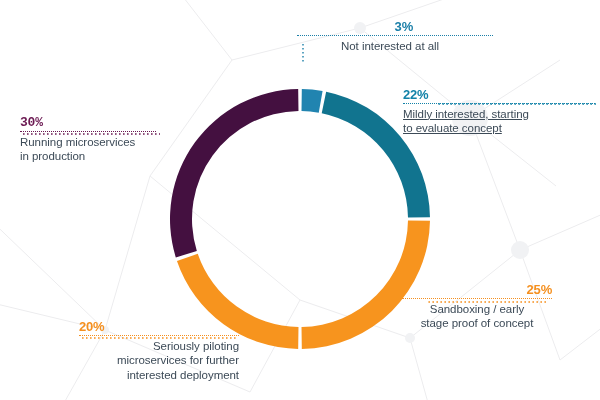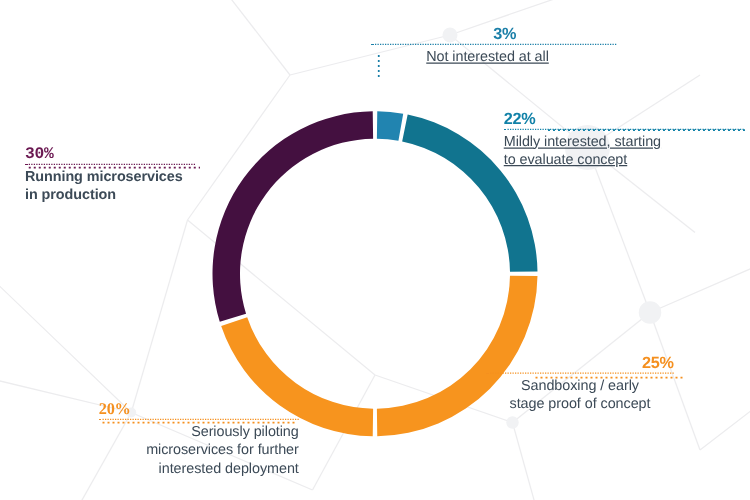--- a/index.html
+++ b/index.html
@@ -69,57 +69,57 @@
   }
 
   
   #co-notinterested {
     left: 297px; top: 20px;
     width: 196px;
     color: #1b7fa8;
     text-align: left;
   }
   #co-notinterested .pct { text-align: right; padding-right: 80px; }
-  #co-notinterested .desc { text-align: left; padding-left: 44px; text-decoration: underline; }
+  #co-notinterested .desc { text-align: left; padding-left: 44px; }
 
   #co-mildly {
     left: 403px; top: 88px;
     width: 192px;
     color: #1282a8;
     text-align: right;
   }
   #co-mildly .pct { text-align: left; }
   #co-mildly .desc { text-align: left; text-decoration: underline; }
 
   #co-sandboxing {
-    left: 389px; top: 283px;
+    left: 402px; top: 283px;
     width: 150px;
     color: #f5901f;
     text-align: right;
   }
   #co-sandboxing .pct { text-align: right; }
   #co-sandboxing .desc { text-align: center; color:#3c4a57; }
 
   #co-piloting {
     left: 79px; top: 320px;
     width: 160px;
     color: #f5901f;
     text-align: left;
   }
-  #co-piloting .pct { text-align: left; font-family: Liberation Serif, serif; }
+  #co-piloting .pct { text-align: left; }
   #co-piloting .desc { text-align: right; }
 
   #co-running {
     left: 20px; top: 116px;
     width: 136px;
     color: #6b1952;
     text-align: left;
   }
   #co-running .pct { text-align: left; font-family: Liberation Mono, monospace; }
-  #co-running .desc { text-align: left; font-weight: bold; }
+  #co-running .desc { text-align: left; }
 </style>
 </head>
 <body>
 
 <div id="stage">
 
   <svg class="bg-net" viewBox="0 0 600 400">
     <g stroke="#ececee" stroke-width="1" fill="none">
       <path d="M-20 210 L105 330 L250 392"></path>
       <path d="M105 330 L150 176"></path>

